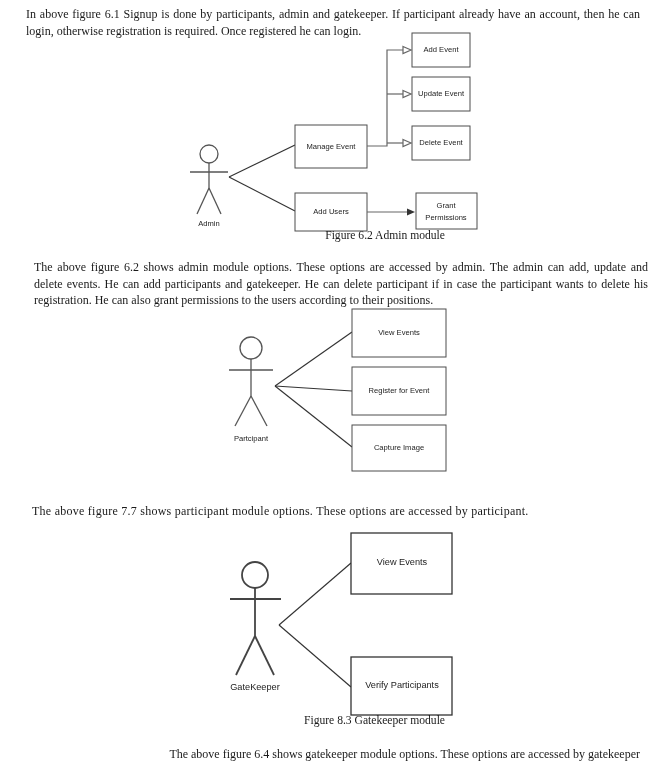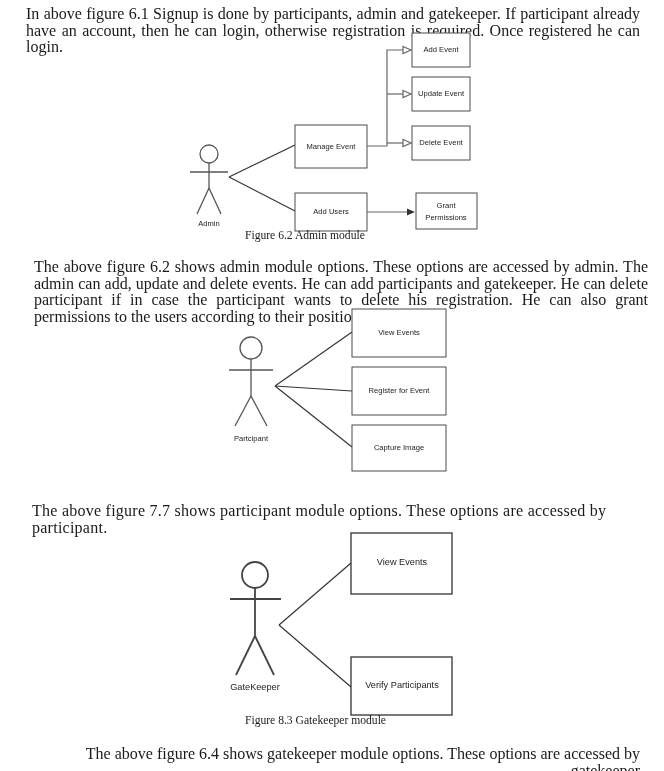--- a/index.html
+++ b/index.html
@@ -17,32 +17,32 @@
   }
   .page {
     position: absolute;
     left: 0; top: 0;
     width: 664px;
     height: 771px;
   }
   .para {
     position: absolute;
     font-family: "Liberation Serif", serif;
-    font-size: 16px;
+    font-size: 12px;
     line-height: 16.5px;
     color: #1a1a1a;
     text-align: justify;
     text-justify: inter-word;
   }
   .caption {
     position: absolute;
     font-family: "Liberation Serif", serif;
     font-size: 11.6px;
     color: #1a1a1a;
-    text-align: left;
+    text-align: right;
     white-space: nowrap;
   }
   .diagram {
     position: absolute;
   }
   .diagram svg {
     display: block;
     overflow: visible;
   }
   .boxlabel {

